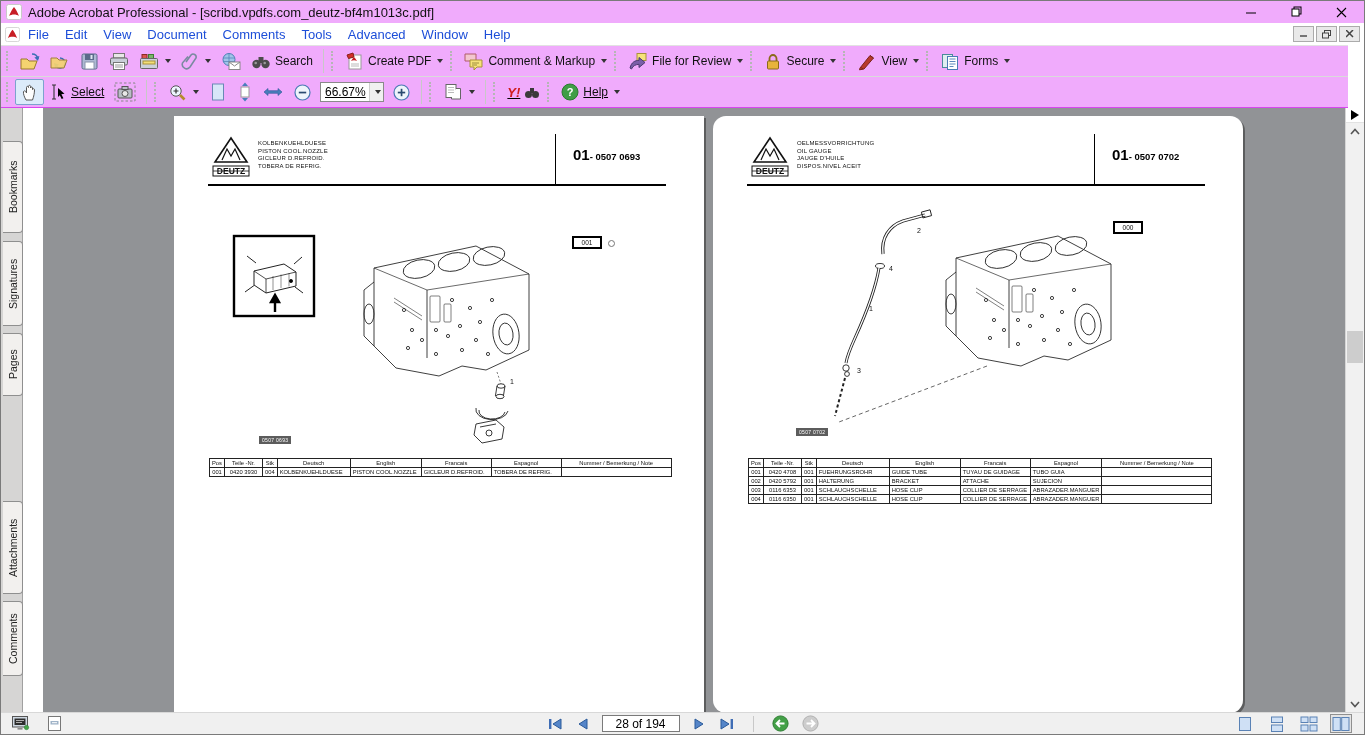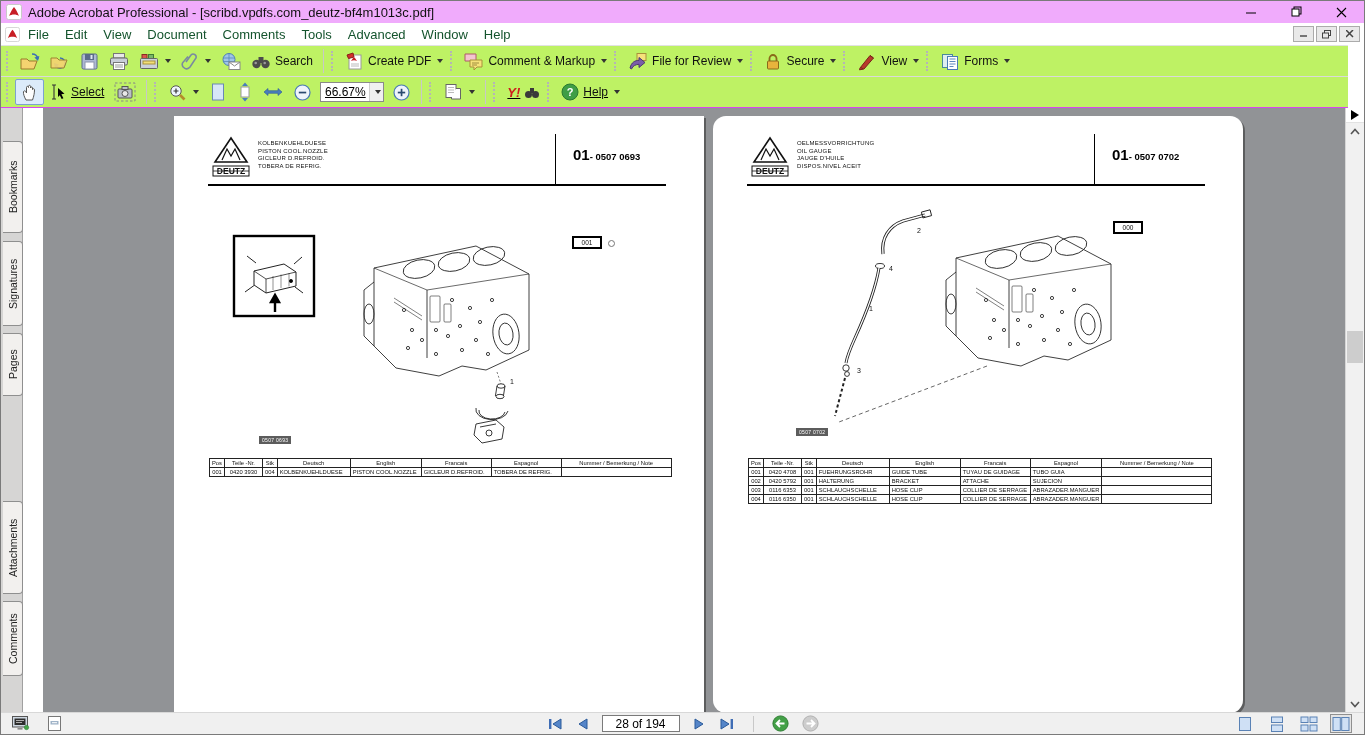--- a/index.html
+++ b/index.html
@@ -9,27 +9,27 @@
   
   .titlebar { position:absolute; top:0; left:0; right:0; height:22px; background:#f0abfc;
               display:flex; align-items:center; padding-left:5px; }
   .titlebar .title { font-size:13px; color:#111; margin-left:6px; }
   .win-btns { margin-left:auto; display:flex; height:22px; }
   .win-btn { width:45px; display:flex; align-items:center; justify-content:center; }
 
   
   .menubar { position:absolute; top:22px; left:0; right:0; height:22px; background:#fff;
              display:flex; align-items:center; padding-left:4px; }
-  .menu-item { font-size:13px; padding:2px 8px; color:#14532d; cursor:default; }
+  .menu-item { font-size:13px; padding:2px 8px; color:#1d4ed8; cursor:default; }
   .mdi-btns { margin-left:auto; display:flex; gap:2px; padding-right:4px; }
   .mdi-btn { width:21px; height:16px; background:#e9e9e9; border:1px solid #ababab;
              display:flex; align-items:center; justify-content:center; }
 
   
-  .toolbar1, .toolbar2 { position:absolute; left:0; right:16px; background:#bef264;
+  .toolbar1, .toolbar2 { position:absolute; left:0; right:16px; background:#f0abfc;
              display:flex; align-items:center; padding:13px 3px; }
   .toolbar1 { top:44px; height:32px; border-top:1px solid #e2e2e2; border-bottom:1px solid #dadada; }
   .toolbar2 { top:76px; height:31px; border-bottom:1px solid #d946ef;text-decoration:underline; }
   .grip { width:5px; height:20px; border-left:2px dotted #b5b5b5; margin:0 4px 0 2px; }
   .sep  { width:1px; height:24px; background:#c8c8c8; margin:0 5px; }
   .tbtn { display:flex; align-items:center; gap:4px; height:26px; padding:2px 4px;
           border-radius:2px; font-size:12px; color:#111; cursor:default; background:transparent; border:1px solid transparent; }
   .tbtn.selected { background:#dcebfa; border:1px solid #7da2ce; }
   .dd { width:0; height:0; border-left:3px solid transparent; border-right:3px solid transparent;
         border-top:4px solid #333; margin-left:2px; }

